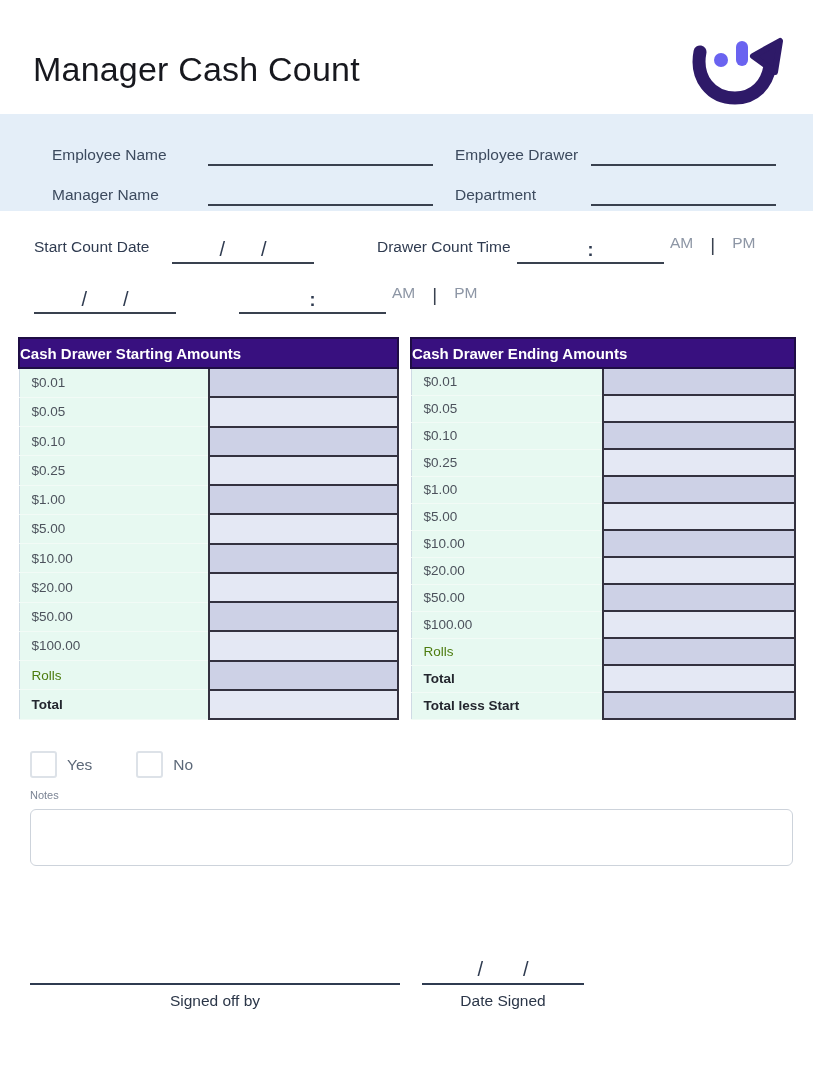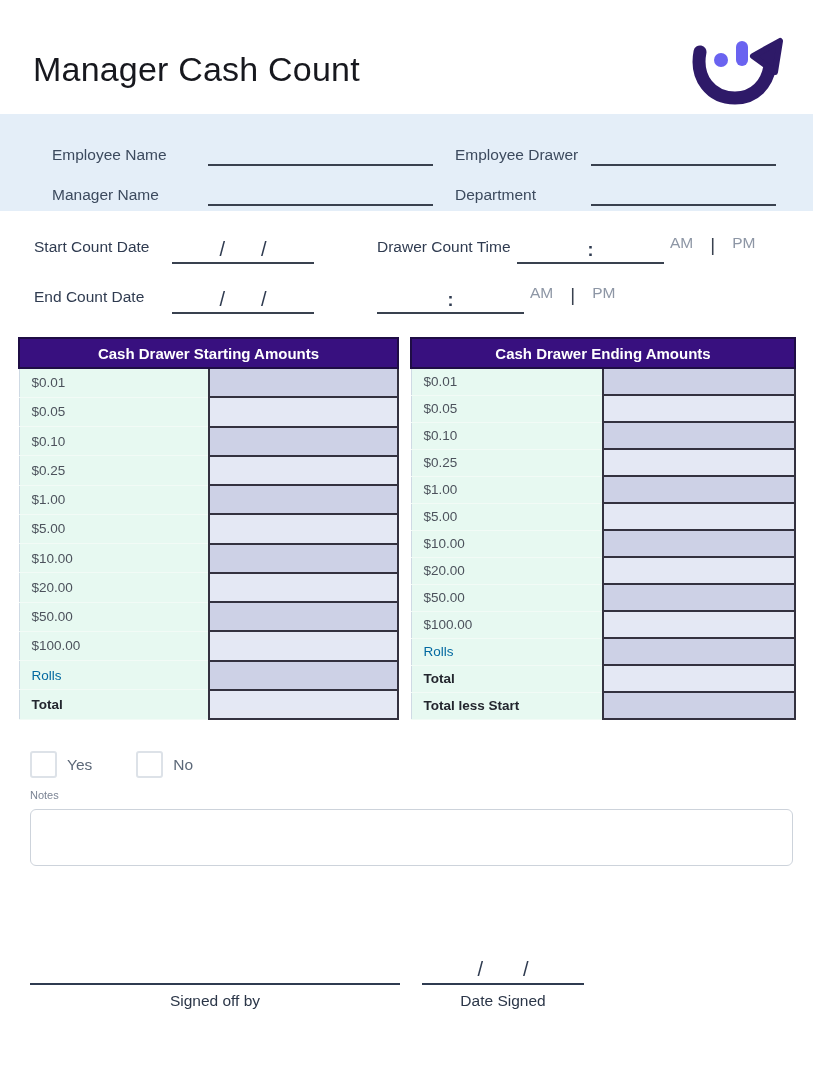--- a/index.html
+++ b/index.html
@@ -49,31 +49,31 @@
   .ampm .meridiem { font-size:15.5px; color:#8d96a5; }
   .ampm .divider { font-size:19px; color:#39414f; font-weight:400; }
 
   
   .tables { position:absolute; left:18px; top:337px; display:flex; gap:11px; }
   table.cash { border-collapse:collapse; table-layout:fixed; }
   table.cash.left  { width:381px; }
   table.cash.right { width:386px; }
   table.cash th {
     height:30px; background:var(--header-purple); color:#ffffff;
-    font-size:15px; font-weight:700; text-align:center;
+    font-size:15px; font-weight:700; text-align:left;
     border:2px solid #1f0d45;
   }
   table.cash tr { height:27px; }
   td.lbl {
     background:var(--mint); font-size:13.5px; color:#4c525c;
     padding-left:12px; border:1px solid #f2fbf6; border-left:1px solid #cfdae4;
   }
   table.cash.left  td.lbl { width:134px; }
   table.cash.right td.lbl { width:133px; }
-  td.lbl.muted  { color:#0369a1; }
+  td.lbl.muted  { color:#4d7c0f; }
   td.lbl.strong { color:#23262e; font-weight:700; }
   td.val { border:2px solid #33313f; }
   tbody tr:nth-child(odd)  td.val { background:var(--cell-dark); }
   tbody tr:nth-child(even) td.val { background:var(--cell-light); }
 
   
   .receipts { position:absolute; left:30px; top:751px; display:flex; align-items:center; }
   .receipts-label { font-size:16.5px; font-weight:700; color:#2a3344; width:228px; }
   .checkbox {
     width:27px; height:27px; background:#fff; border:2px solid #dde2e8; border-radius:3px;
@@ -139,21 +139,20 @@
       <div class="colon-line">
         <span class="colon">:</span>
       </div>
       <div class="ampm">
         <span class="meridiem">AM</span>
         <span class="divider">|</span>
         <span class="meridiem">PM</span>
       </div>
     </div>
     <div class="dt-row">
-      <span class="dt-label date">End Count Date</span>
       <div class="slash-line">
         <span class="slash">/</span>
         <span class="slash">/</span>
       </div>
       <div class="dt-gap"></div>
       <div class="colon-line">
         <span class="colon">:</span>
       </div>
       <div class="ampm">
         <span class="meridiem">AM</span>

